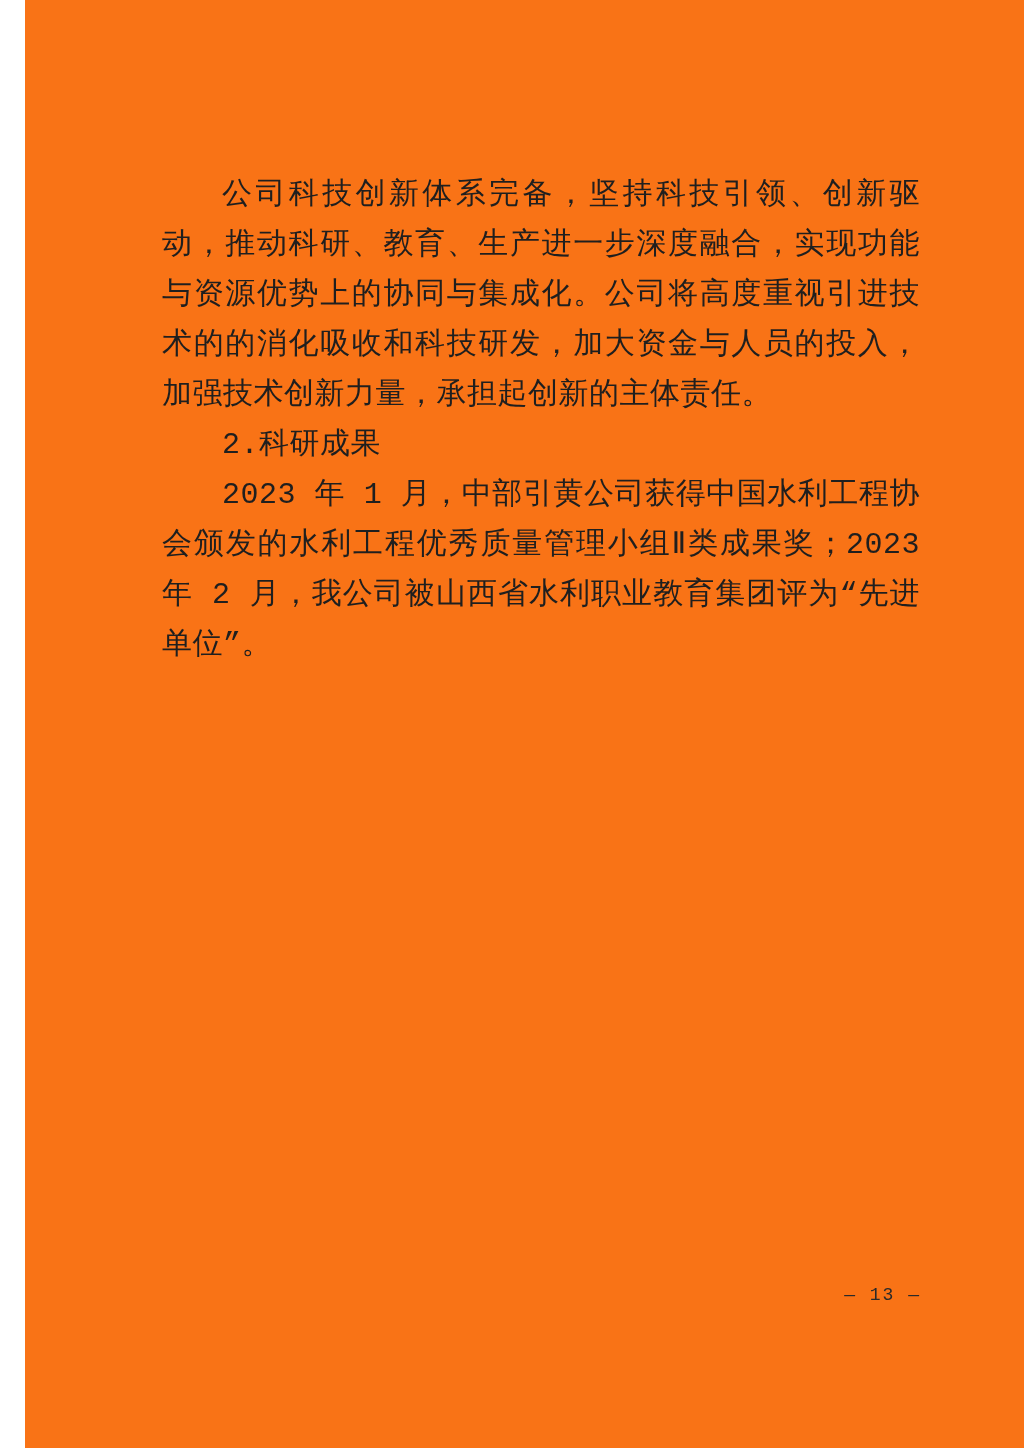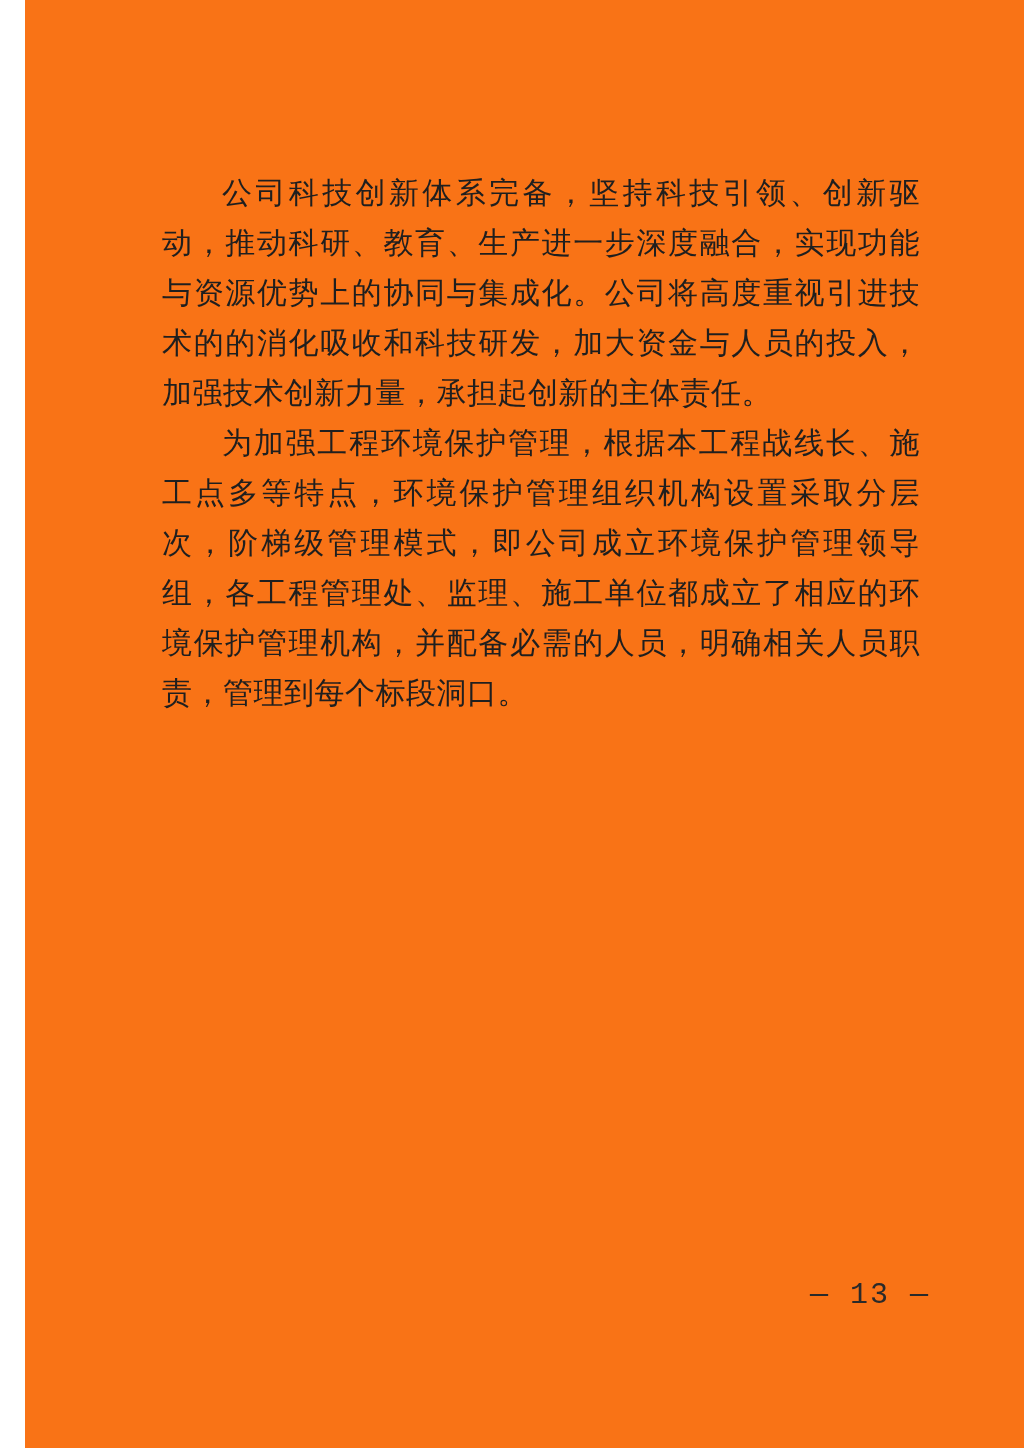--- a/index.html
+++ b/index.html
@@ -33,30 +33,31 @@
     margin: 0;
     padding: 0;
     text-indent: 2em;
   }
   .section-heading {
     font-weight: bold;
   }
   .page-footer {
     position: absolute;
     top: 1278px;
-    right: 119px;
-    font-size: 30px;
+    right: 128px;
+    font-size: 18px;
     line-height: 34px;
     color: #2a2a2a;
     letter-spacing: 2px;
   }
 </style>
 </head>
 <body>
 
 <div class="page">
   <div class="content">
     <p>公司科技创新体系完备，坚持科技引领、创新驱动，推动科研、教育、生产进一步深度融合，实现功能与资源优势上的协同与集成化。公司将高度重视引进技术的的消化吸收和科技研发，加大资金与人员的投入，加强技术创新力量，承担起创新的主体责任。</p>
-    <p>为加强工程环境保护管理，根据本工程战线长、施工点多等特点，环境保护管理组织机构设置采取分层次，阶梯级管理模式，即公司成立环境保护管理领导组，各工程管理处、监理、施工单位都成立了相应的环境保护管理机构，并配备必需的人员，明确相关人员职责，管理到每个标段洞口。</p>
+    <p>2.科研成果</p>
+    <p>2023 年 1 月，中部引黄公司获得中国水利工程协会颁发的水利工程优秀质量管理小组Ⅱ类成果奖；2023 年 2 月，我公司被山西省水利职业教育集团评为“先进单位”。</p>
   </div>
 
   <div class="page-footer">— 13 —</div>
 </div>
 
 </body></html>

